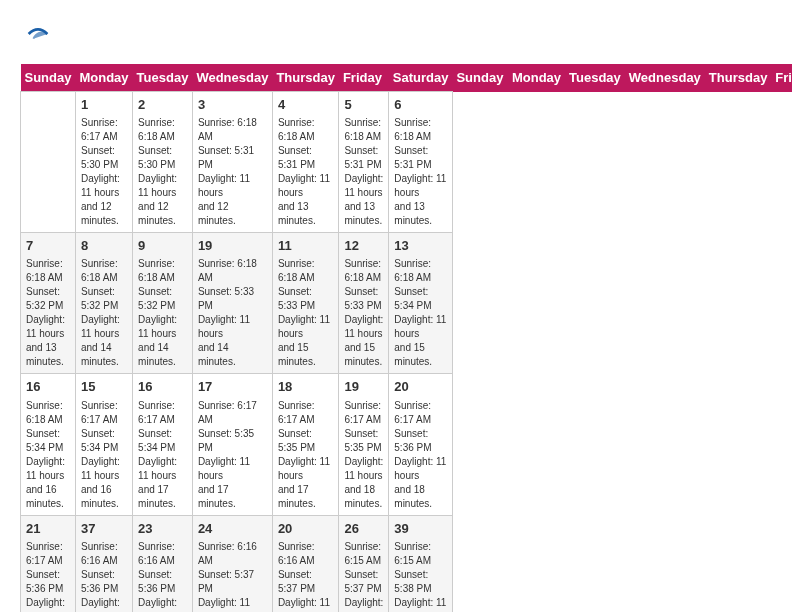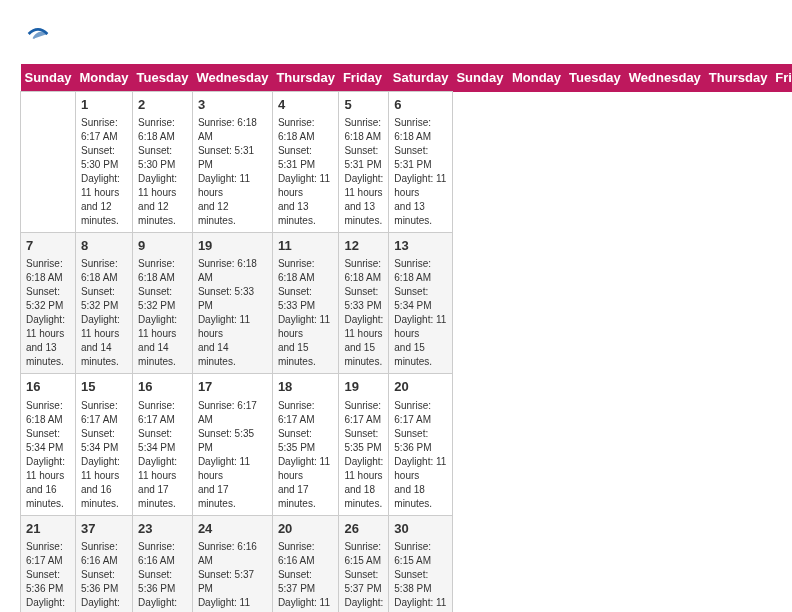--- a/index.html
+++ b/index.html
@@ -314,21 +314,21 @@
 and 21 minutes.</div>
         </td>
         <td>
           <span class="day-number">26</span>
           <div class="day-info" style="white-space: pre-line;">Sunrise: 6:15 AM
 Sunset: 5:37 PM
 Daylight: 11 hours
 and 21 minutes.</div>
         </td>
         <td>
-          <span class="day-number">30</span>
+          <span class="day-number">39</span>
           <div class="day-info" style="white-space: pre-line;">Sunrise: 6:15 AM
 Sunset: 5:38 PM
 Daylight: 11 hours
 and 22 minutes.</div>
         </td>
       </tr>
     </tbody>
 </table>
 
 </body></html>

